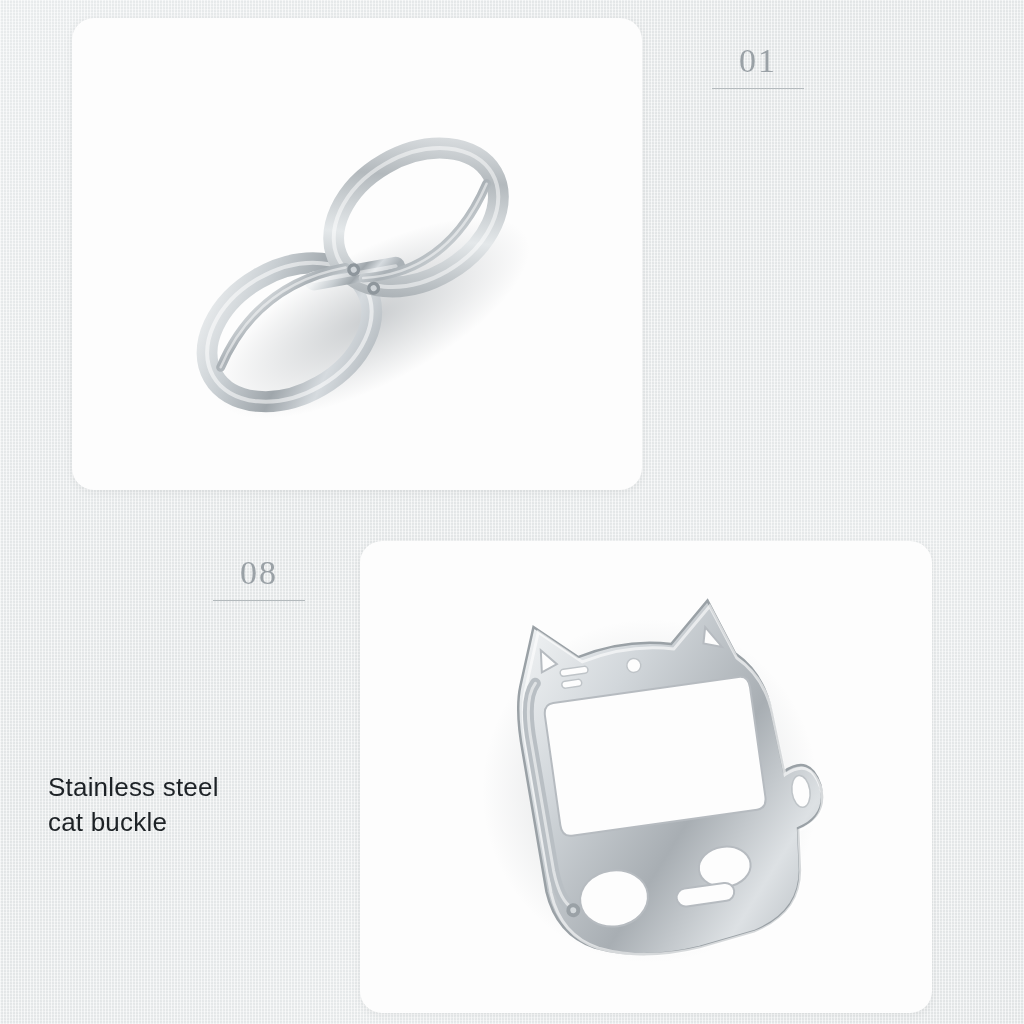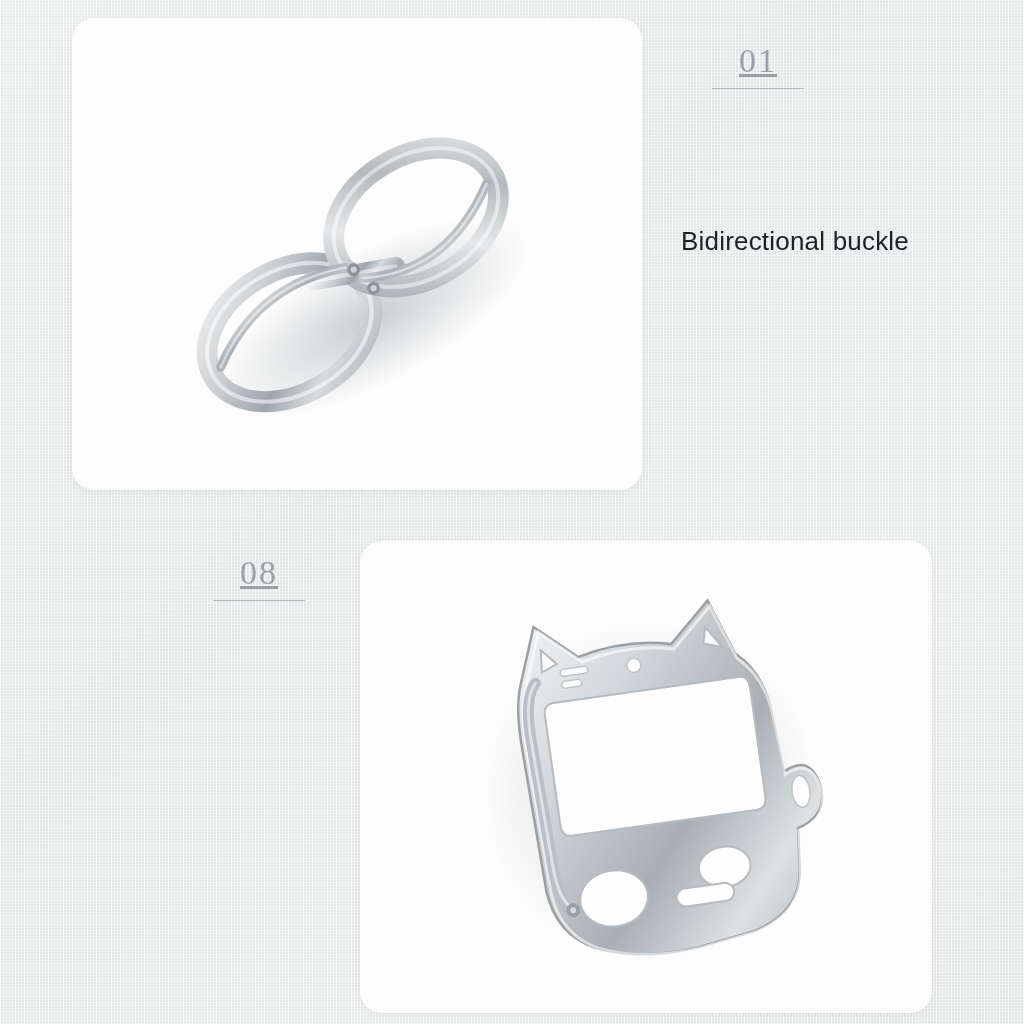--- a/index.html
+++ b/index.html
@@ -50,21 +50,20 @@
     display: flex;
     flex-direction: column;
     align-items: center;
   }
   .num-text {
     font-family: "Liberation Serif", serif;
     font-size: 34px;
     letter-spacing: 2px;
     color: #9aa1a6;
     line-height: 1;
-    text-decoration: underline;
   }
   .num-rule {
     margin-top: 10px;
     width: 92px;
     height: 1px;
     background: #b4babd;
   }
   #num-01 { left: 712px; top: 44px; }
   #num-02 { left: 213px; top: 556px; }
 
@@ -226,15 +225,16 @@
   <div class="num-block" id="num-01">
     <span class="num-text">01</span>
     <span class="num-rule"></span>
   </div>
 
   <div class="num-block" id="num-02">
     <span class="num-text">08</span>
     <span class="num-rule"></span>
   </div>
 
-  <div class="caption" id="caption-01">Bidirectional buckle</div>
+  <div class="caption" id="caption-02">Stainless steel
+cat buckle</div>
 
 </div>
 
 </body></html>

